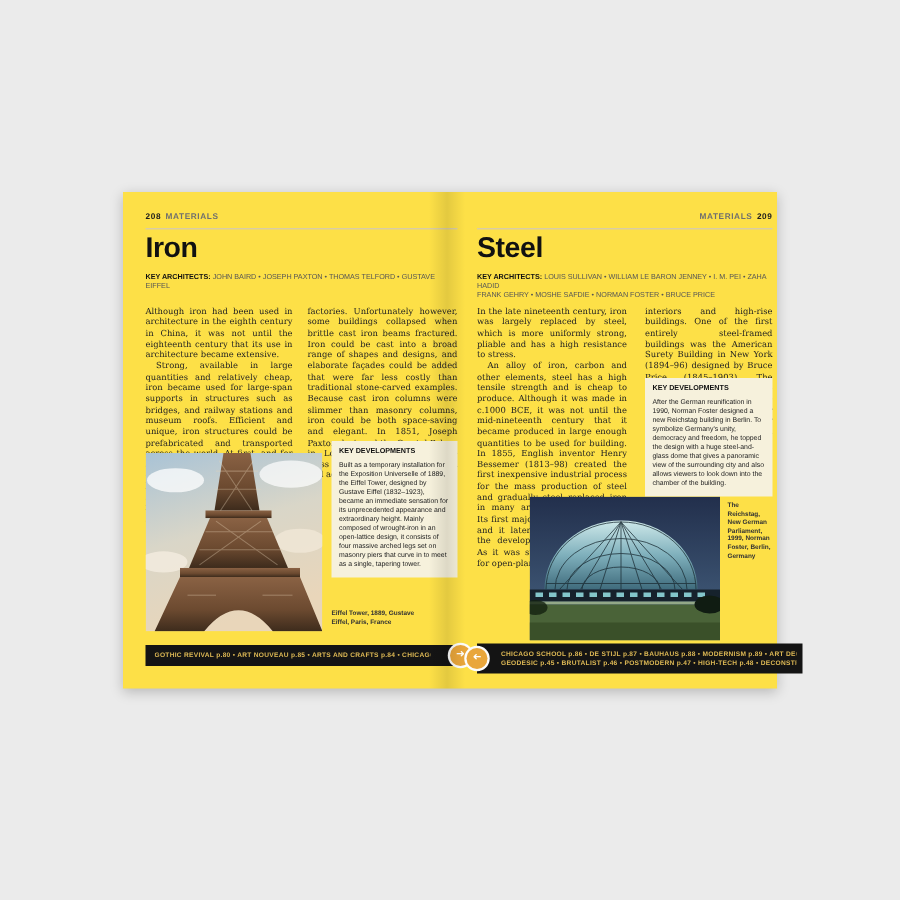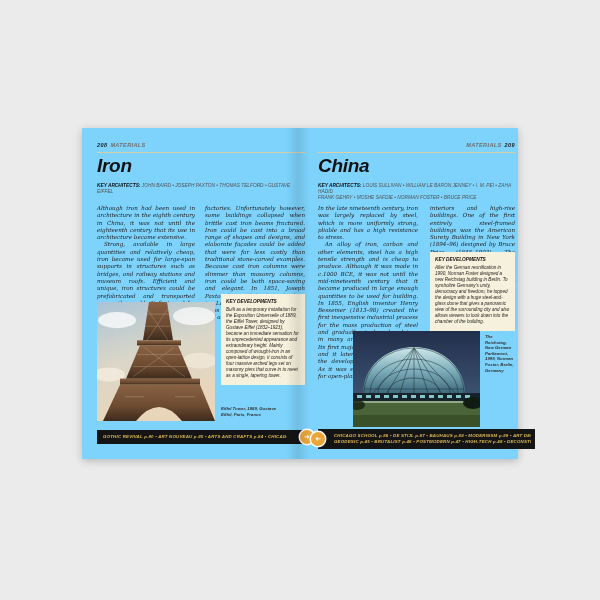--- a/index.html
+++ b/index.html
@@ -1,19 +1,19 @@
 <!DOCTYPE html>
 <html><head>
 <meta charset="utf-8">
 <style>
   html,body{margin:0;padding:0;}
   .stage{position:relative;width:600px;height:600px;background:#ebebeb;overflow:hidden;
          font-family:"Liberation Sans","DejaVu Sans",sans-serif;}
-  .spread{position:absolute;left:82px;top:128px;width:436px;height:331px;background:#7dd3fc;
-          box-shadow:0 2px 8px rgba(0,0,0,.22);font-style:italic;}
+  .spread{position:absolute;left:82px;top:128px;width:436px;height:331px;background:#fde047;
+          box-shadow:0 2px 8px rgba(0,0,0,.22);}
   .gutter{position:absolute;left:204px;top:0;width:24px;height:331px;
           background:linear-gradient(to right,rgba(0,0,0,0),rgba(0,0,0,.10) 50%,rgba(0,0,0,0));}
   
   .runhead{position:absolute;top:14px;font-size:5.5px;font-weight:bold;letter-spacing:.4px;color:#1c1c1c;}
   .runhead .sec{color:#6f6f6f;font-weight:bold;margin:0 3px;}
   .rule{position:absolute;top:24px;height:1px;background:#d9cda4;}
   .title{position:absolute;top:27px;font-size:19px;font-weight:bold;color:#111;letter-spacing:-.3px;}
   .karch{position:absolute;top:55px;font-size:4.8px;line-height:6.2px;color:#555;}
   .karch b{color:#111;}
   
@@ -117,21 +117,21 @@
             <span class="icn">➜</span>
           </span>
       </div>
     </div>
 
     <div>
       <div class="runhead" style="right:3px;">
         <span class="sec">MATERIALS</span><span>209</span>
       </div>
       <div class="rule" style="left:236px;width:197px;"></div>
-      <div class="title" style="left:236px;">China</div>
+      <div class="title" style="left:236px;">Steel</div>
       <div class="karch" style="left:236px;width:197px;">
         <b>KEY ARCHITECTS:</b>
         <span>LOUIS SULLIVAN • WILLIAM LE BARON JENNEY • I. M. PEI • ZAHA HADID</span><br>
         <span>FRANK GEHRY • MOSHE SAFDIE • NORMAN FOSTER • BRUCE PRICE</span>
       </div>
 
       <div class="bodycol" style="left:236px;width:100px;">
         <p>In the late nineteenth century, iron was largely replaced by steel, which is more uniformly strong, pliable and has a high resistance to stress.</p>
         <p class="ind">An alloy of iron, carbon and other elements, steel has a high tensile strength and is cheap to produce. Although it was made in c.1000 BCE, it was not until the mid-nineteenth century that it became produced in large enough quantities to be used for building. In 1855, English inventor Henry Bessemer (1813–98) created the first inexpensive industrial process for the mass production of steel and gradually steel replaced iron in many architectural situations. Its first major use was for bridges, and it later became essential in the development of skyscrapers. As it was strong, steel was used for open-plan</p>
       </div>

